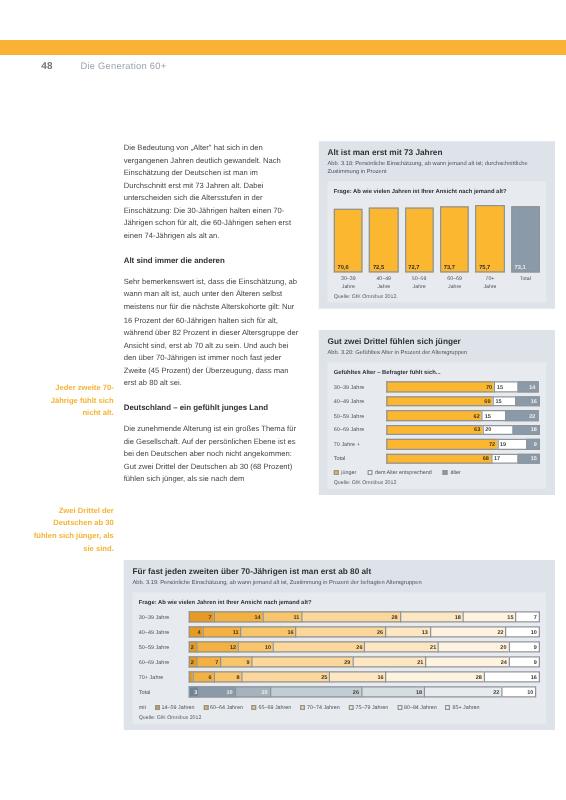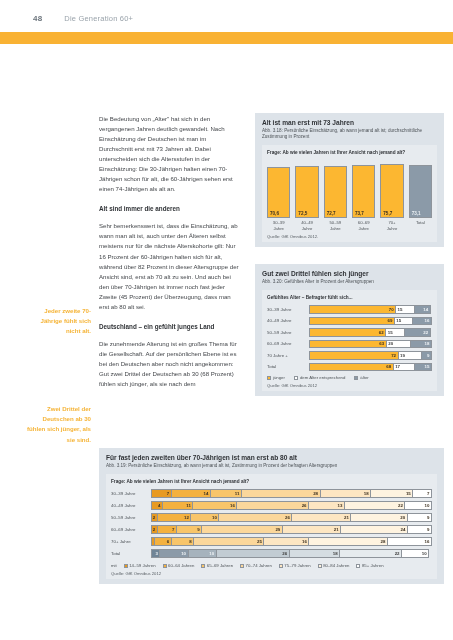--- a/index.html
+++ b/index.html
@@ -13,21 +13,21 @@
 
   
   .runhead {
     position: absolute; left: 0; top: 14px; width: 453px;
     display: flex; align-items: baseline;
     font-size: 7.5px; color: #9aa3ab; letter-spacing: .2px;
   }
   .runhead .pagenum {
     margin-left: 33px; font-weight: bold; color: #6c757d; font-size: 8px;
   }
-  .runhead .chapter { margin-left: 22px; color: #9aa3ab; }
+  .runhead .chapter { margin-left: 22px; color: #9aa3ab; margin-top: 34px; }
 
   .rule {
     position: absolute; left: 0; top: 32px; width: 453px; height: 12px;
     background: #f9b233;
   }
 
   
   .article-title {
     position: absolute; left: 99px; top: 65px; width: 345px;
     font-size: 9.3px; font-weight: bold; color: #8aa0b4; letter-spacing: .1px;

